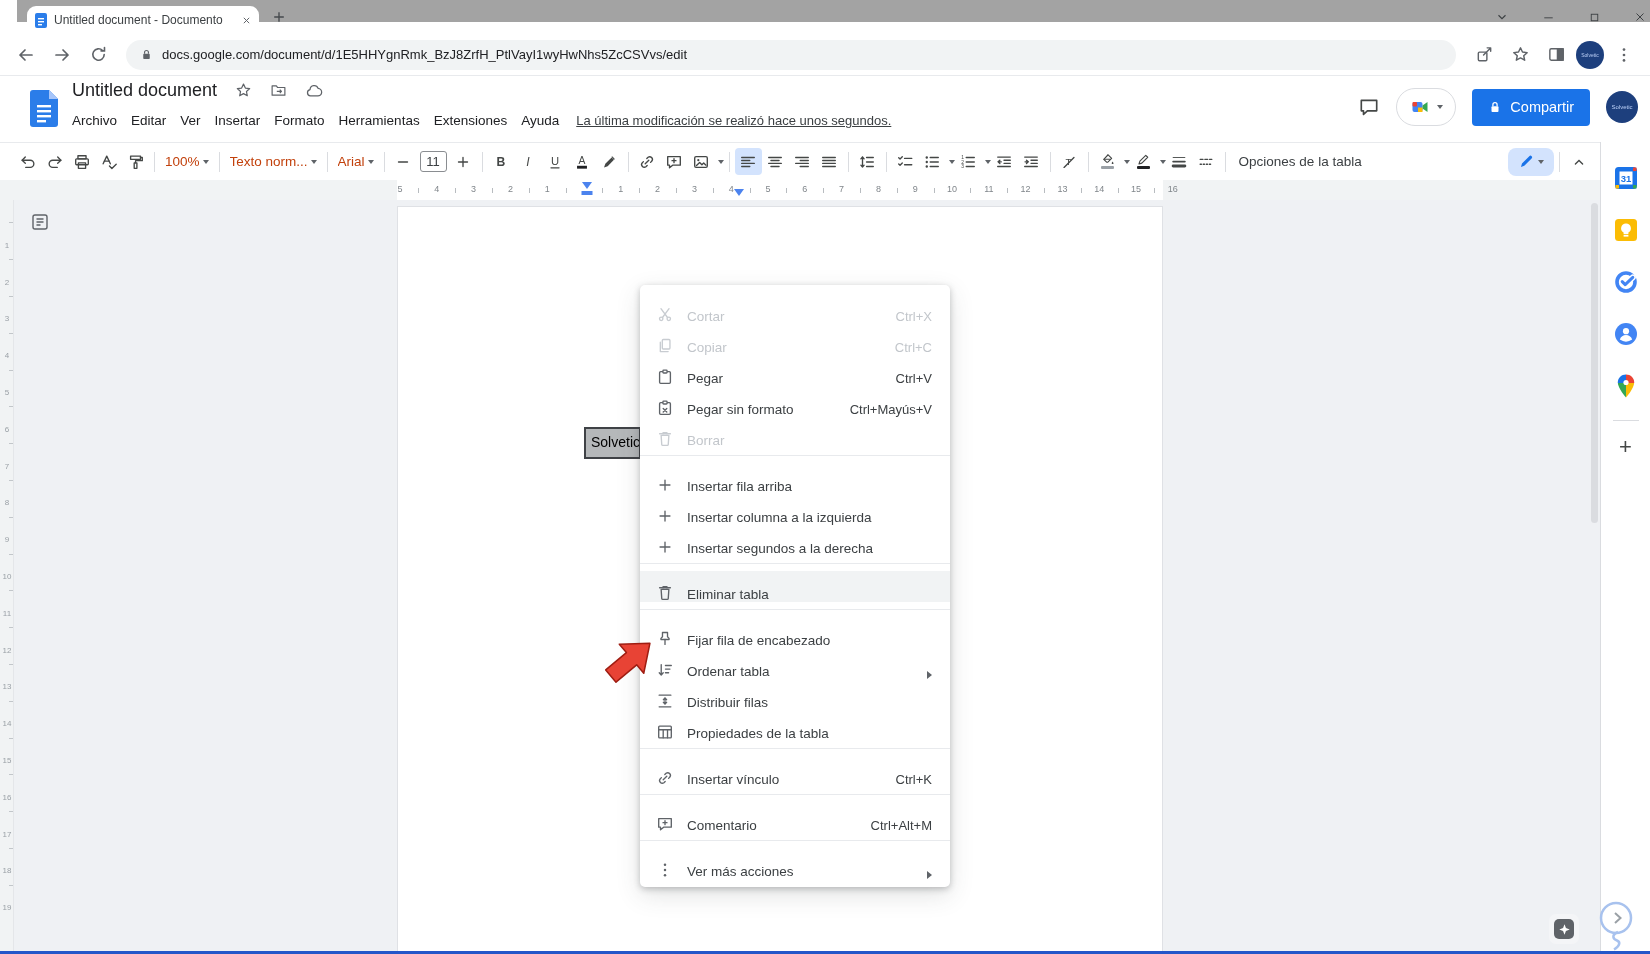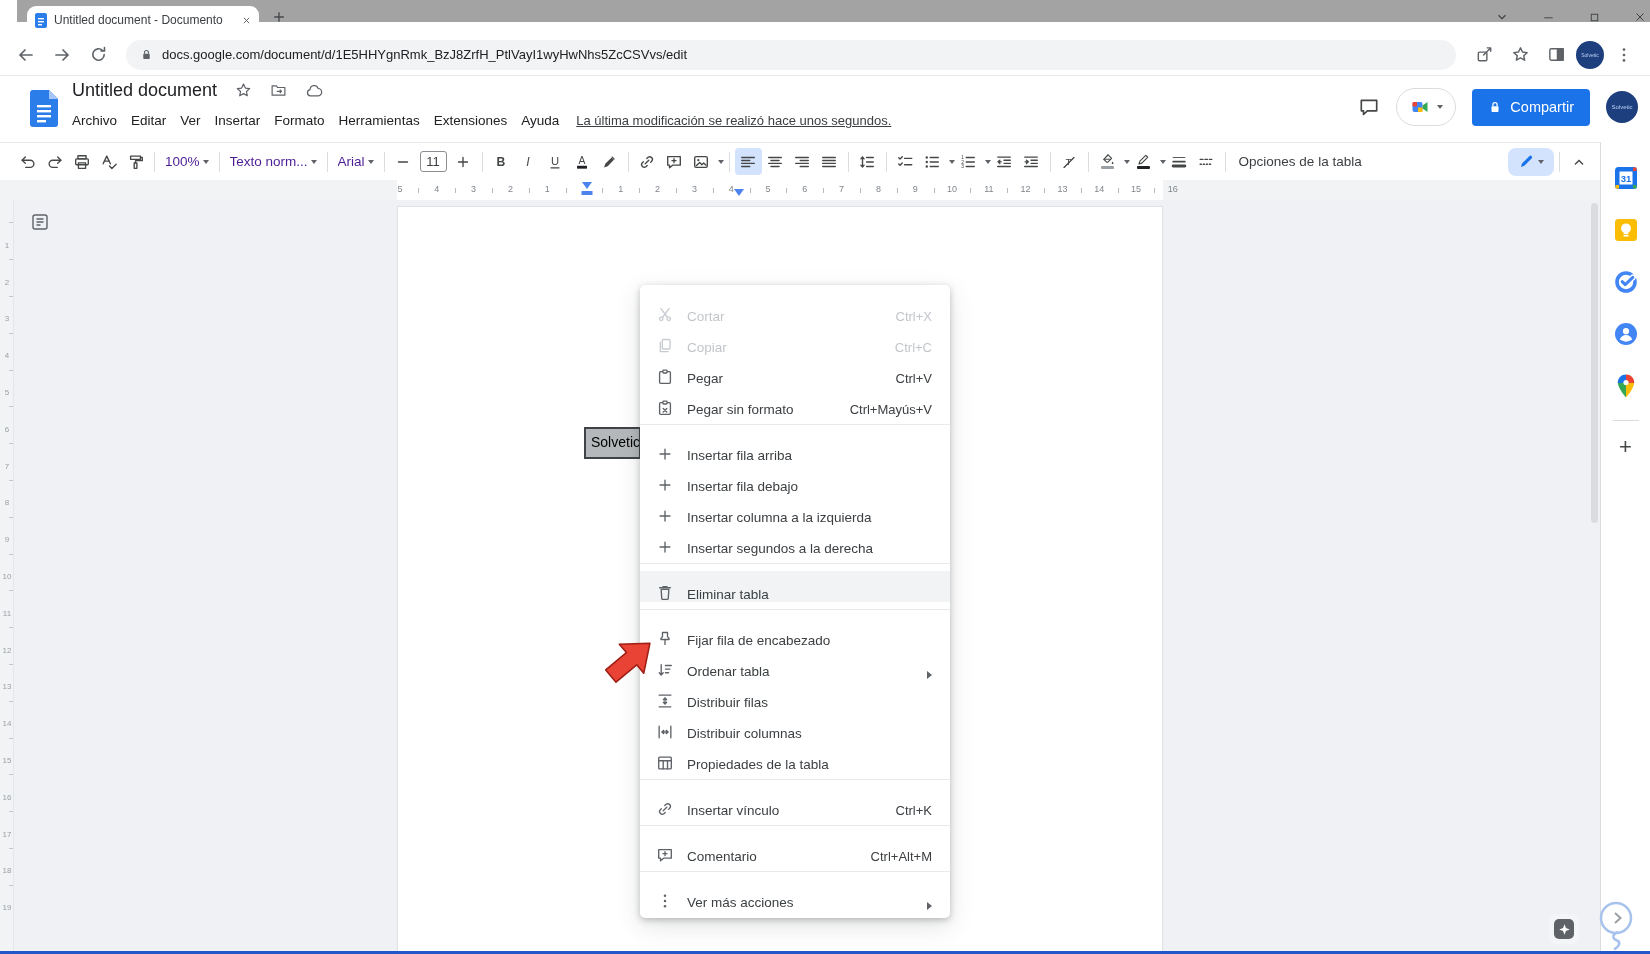--- a/index.html
+++ b/index.html
@@ -54,21 +54,21 @@
        white-space:nowrap;overflow:hidden}
   .tb-btn{width:27px;height:27px;border-radius:4px;display:flex;align-items:center;
        justify-content:center;color:#444746;flex:none;cursor:pointer}
   .tb-btn.active{background:#d3e3fd}
   .tb-btn.withbar{flex-direction:column;justify-content:flex-start;padding-top:4px}
   .color-bar{width:13px;height:3px;border-radius:1px;margin-top:-1px}
   .caret{width:0;height:0;border-left:3.5px solid transparent;border-right:3.5px solid transparent;
        border-top:4px solid #5f6368;margin-left:3px;flex:none}
   .tb-divider{width:1px;height:20px;background:#dadce0;margin:0 5px;flex:none}
   .tb-dd{display:flex;align-items:center;height:27px;padding:0 5px;border-radius:4px;
-       color:#4c1d95;font-size:13.5px;flex:none;cursor:pointer}
+       color:#c2410c;font-size:13.5px;flex:none;cursor:pointer}
   .tb-dd span{overflow:hidden;text-overflow:ellipsis;white-space:nowrap}
   .size-box{width:27px;height:21px;border:1px solid #8a8d91;border-radius:3px;display:flex;
        align-items:center;justify-content:center;font-size:13px;color:#3c4043;margin:0 3px;flex:none}
   .tb-label{font-size:13.5px;color:#3c4043;padding:0 8px;flex:none;cursor:pointer}
   .tb-right{margin-left:auto;display:flex;align-items:center;padding-right:8px;flex:none}
   .edit-pill{width:46px;height:28px;background:#d3e3fd;border-radius:8px;display:flex;
        align-items:center;justify-content:center;cursor:pointer}
 
   
   .ruler-h{position:absolute;top:180px;left:0;width:1600px;height:20px;background:#f1f3f4;overflow:hidden}
@@ -669,62 +669,64 @@
           <span class="mi">
             <svg width="18" height="18" viewBox="0 0 20 20" fill="none" stroke="currentColor" stroke-width="1.5" stroke-linecap="round" stroke-linejoin="round">
               <rect x="4" y="4" width="12" height="13" rx="1.2"></rect>
               <rect x="7.7" y="2.4" width="4.6" height="3.2" rx="0.8" fill="#fff"></rect>
               <path d="M8 10.5l4 4M12 10.5l-4 4"></path>
             </svg>
           </span>
           <span class="menu-label">Pegar sin formato</span>
           <span class="menu-shortcut">Ctrl+Mayús+V</span>
         </div>
-        <div class="menu-divider"></div>
-        <div class="menu-item">
-          <span class="mi">
-            <svg width="18" height="18" viewBox="0 0 20 20" fill="none" stroke="currentColor" stroke-width="1.5" stroke-linecap="round" stroke-linejoin="round">
-              <path d="M10 4.5v11M4.5 10h11"></path>
-            </svg>
-          </span>
-          <span class="menu-label">Insertar fila arriba</span>
-        </div>
-        <div class="menu-item">
-          <span class="mi">
-            <svg width="18" height="18" viewBox="0 0 20 20" fill="none" stroke="currentColor" stroke-width="1.5" stroke-linecap="round" stroke-linejoin="round">
-              <path d="M10 4.5v11M4.5 10h11"></path>
-            </svg>
-          </span>
-          <span class="menu-label">Insertar fila debajo</span>
-        </div>
-        <div class="menu-item">
-          <span class="mi">
-            <svg width="18" height="18" viewBox="0 0 20 20" fill="none" stroke="currentColor" stroke-width="1.5" stroke-linecap="round" stroke-linejoin="round">
-              <path d="M10 4.5v11M4.5 10h11"></path>
-            </svg>
-          </span>
-          <span class="menu-label">Insertar columna a la izquierda</span>
-        </div>
-        <div class="menu-item">
-          <span class="mi">
-            <svg width="18" height="18" viewBox="0 0 20 20" fill="none" stroke="currentColor" stroke-width="1.5" stroke-linecap="round" stroke-linejoin="round">
-              <path d="M10 4.5v11M4.5 10h11"></path>
-            </svg>
-          </span>
-          <span class="menu-label">Insertar segundos a la derecha</span>
-        </div>
-        <div class="menu-divider"></div>
-        <div class="menu-item highlighted">
+        <div class="menu-item disabled">
           <span class="mi">
             <svg width="18" height="18" viewBox="0 0 20 20" fill="none" stroke="currentColor" stroke-width="1.5" stroke-linecap="round" stroke-linejoin="round">
               <path d="M5.7 6h8.6l-.7 10.2a1 1 0 01-1 .8H7.4a1 1 0 01-1-.8z"></path>
               <path d="M4 4.2h12"></path>
               <path d="M7.8 4.2V3h4.4v1.2"></path>
             </svg>
           </span>
+          <span class="menu-label">Borrar</span>
+        </div>
+        <div class="menu-divider"></div>
+        <div class="menu-item">
+          <span class="mi">
+            <svg width="18" height="18" viewBox="0 0 20 20" fill="none" stroke="currentColor" stroke-width="1.5" stroke-linecap="round" stroke-linejoin="round">
+              <path d="M10 4.5v11M4.5 10h11"></path>
+            </svg>
+          </span>
+          <span class="menu-label">Insertar fila arriba</span>
+        </div>
+        <div class="menu-item">
+          <span class="mi">
+            <svg width="18" height="18" viewBox="0 0 20 20" fill="none" stroke="currentColor" stroke-width="1.5" stroke-linecap="round" stroke-linejoin="round">
+              <path d="M10 4.5v11M4.5 10h11"></path>
+            </svg>
+          </span>
+          <span class="menu-label">Insertar columna a la izquierda</span>
+        </div>
+        <div class="menu-item">
+          <span class="mi">
+            <svg width="18" height="18" viewBox="0 0 20 20" fill="none" stroke="currentColor" stroke-width="1.5" stroke-linecap="round" stroke-linejoin="round">
+              <path d="M10 4.5v11M4.5 10h11"></path>
+            </svg>
+          </span>
+          <span class="menu-label">Insertar segundos a la derecha</span>
+        </div>
+        <div class="menu-divider"></div>
+        <div class="menu-item highlighted">
+          <span class="mi">
+            <svg width="18" height="18" viewBox="0 0 20 20" fill="none" stroke="currentColor" stroke-width="1.5" stroke-linecap="round" stroke-linejoin="round">
+              <path d="M5.7 6h8.6l-.7 10.2a1 1 0 01-1 .8H7.4a1 1 0 01-1-.8z"></path>
+              <path d="M4 4.2h12"></path>
+              <path d="M7.8 4.2V3h4.4v1.2"></path>
+            </svg>
+          </span>
           <span class="menu-label">Eliminar tabla</span>
         </div>
         <div class="menu-divider"></div>
         <div class="menu-item">
           <span class="mi">
             <svg width="18" height="18" viewBox="0 0 20 20" fill="none" stroke="currentColor" stroke-width="1.5" stroke-linecap="round" stroke-linejoin="round">
               <path d="M7.2 2.8h5.6v4.8l1.7 1.7v1.2H5.5V9.3l1.7-1.7z"></path>
               <path d="M10 10.5V16"></path>
             </svg>
           </span>
@@ -741,29 +743,20 @@
           <span class="submenu-arrow"></span>
         </div>
         <div class="menu-item">
           <span class="mi">
             <svg width="18" height="18" viewBox="0 0 20 20" fill="none" stroke="currentColor" stroke-width="1.5" stroke-linecap="round" stroke-linejoin="round">
               <path d="M3.5 3.5h13M3.5 16.5h13"></path>
               <path d="M10 6.5v7M10 6.5L8.2 8.6M10 6.5l1.8 2.1M10 13.5l-1.8-2.1M10 13.5l1.8-2.1"></path>
             </svg>
           </span>
           <span class="menu-label">Distribuir filas</span>
-        </div>
-        <div class="menu-item">
-          <span class="mi">
-            <svg width="18" height="18" viewBox="0 0 20 20" fill="none" stroke="currentColor" stroke-width="1.5" stroke-linecap="round" stroke-linejoin="round">
-              <path d="M3.5 3.5v13M16.5 3.5v13"></path>
-              <path d="M6.5 10h7M6.5 10l2.1-1.8M6.5 10l2.1 1.8M13.5 10l-2.1-1.8M13.5 10l-2.1 1.8"></path>
-            </svg>
-          </span>
-          <span class="menu-label">Distribuir columnas</span>
         </div>
         <div class="menu-item">
           <span class="mi">
             <svg width="18" height="18" viewBox="0 0 20 20" fill="none" stroke="currentColor" stroke-width="1.5" stroke-linecap="round" stroke-linejoin="round">
               <rect x="3" y="3.5" width="14" height="13" rx="1"></rect>
               <path d="M3 7.5h14M8 7.5v9M12.8 7.5v9"></path>
             </svg>
           </span>
           <span class="menu-label">Propiedades de la tabla</span>
         </div>

